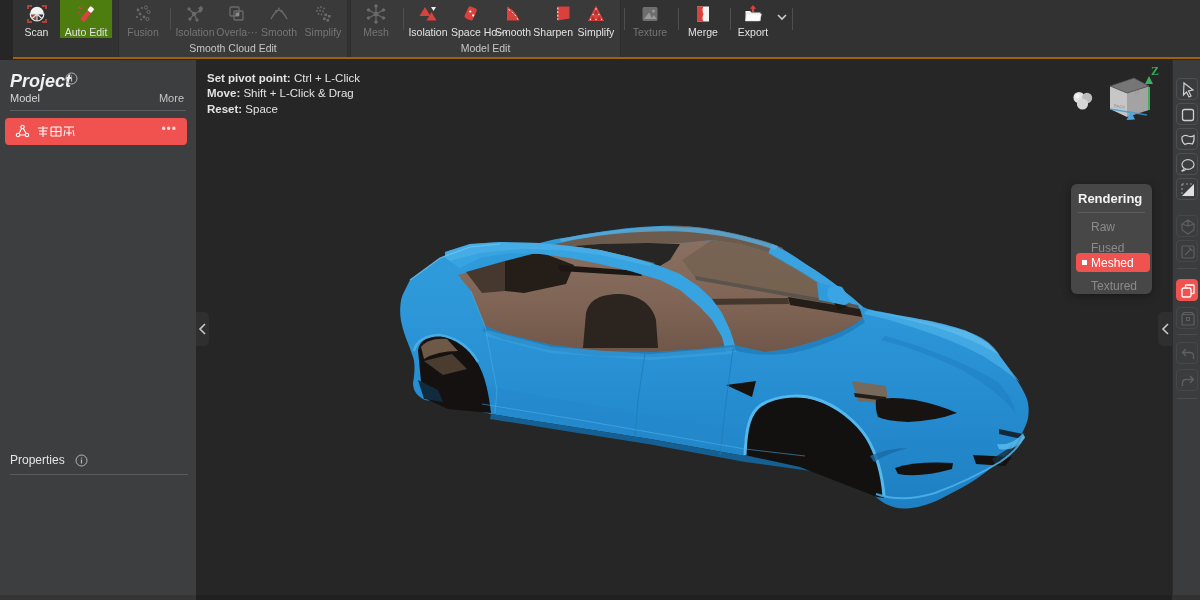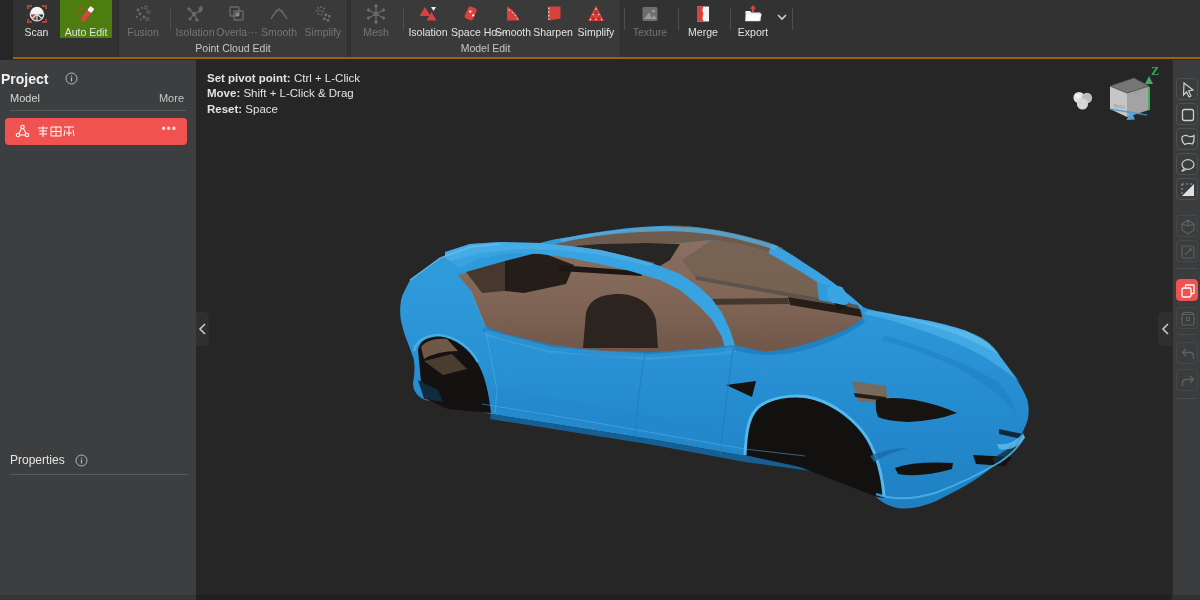--- a/index.html
+++ b/index.html
@@ -55,21 +55,21 @@
   <div class="tbtn" style="left:47px;width:52px;background:#4d7c0f;height:38px;">
     <svg class="ic" viewBox="0 0 22 22">
       <rect x="9.8" y="2.5" width="5" height="17" rx="1" fill="#d64540" transform="rotate(38 12 11)"></rect>
       <rect x="9.8" y="2.5" width="5" height="5.2" rx="1" fill="#f5f5f5" transform="rotate(38 12 11)"></rect>
       <path d="M4 4 l2.2 2.2 M7.5 2.5 l0.6 0.6 M3 9 l0.8 0.8" stroke="#d64540" stroke-width="1.6"></path>
     </svg>
     <span class="lb">Auto Edit</span>
   </div>
 
   <div class="grp" style="left:105px;width:230px;">
-    <div class="grplabel">Point Cloud Edit</div>
+    <div class="grplabel">Smooth Cloud Edit</div>
   </div>
   <div class="tbtn dis" style="left:107px;width:46px;">
     <svg class="ic" viewBox="0 0 22 22" fill="#6a6a6a">
       <circle cx="6" cy="7" r="1.4"></circle>
         <circle cx="10" cy="5" r="1.1"></circle>
         <circle cx="8" cy="11" r="1.4"></circle>
       <circle cx="5" cy="14" r="1.1"></circle>
         <circle cx="12" cy="14" r="1.4"></circle>
         <circle cx="9" cy="16.5" r="1"></circle>
       <circle cx="14" cy="4.5" r="1.6" fill="none" stroke="#6a6a6a"></circle>
@@ -160,21 +160,21 @@
     </svg>
     <span class="lb">Space Ho···</span>
   </div>
   <div class="tbtn" style="left:480px;width:40px;">
     <svg class="ic" viewBox="0 0 22 22">
       <path d="M5 3.5 Q14 8 17.5 17.5 L5 17.5 Z" fill="#d8413c"></path>
       <path d="M6.5 6.5 Q13 10.5 15.8 16.5" stroke="#fff" stroke-width="1" stroke-dasharray="2 2" fill="none"></path>
     </svg>
     <span class="lb">Smooth</span>
   </div>
-  <div class="tbtn" style="left:520px;width:40px;">
+  <div class="tbtn" style="left:520px;width:40px;text-align:right;">
     <svg class="ic" viewBox="0 0 22 22">
       <path d="M6.5 3.5 H18.5 V15.5 L6.5 17.5 Z" fill="#d8413c"></path>
       <path d="M6.8 4.5 V16.8" stroke="#fff" stroke-width="1" stroke-dasharray="2 1.6"></path>
     </svg>
     <span class="lb">Sharpen</span>
   </div>
   <div class="tbtn" style="left:560px;width:46px;">
     <svg class="ic" viewBox="0 0 22 22" fill="#d8413c">
       <path d="M11 2.5 L19 18 H3 Z"></path>
       <path d="M11 7 l2.2 4.2 h-4.4 Z M8 13 l2.2 4.2 H5.8 Z M14 13 l2.2 4.2 h-4.4 Z" fill="#b03030"></path>
@@ -213,21 +213,21 @@
       <path d="M4.5 11 H19.5 L17.5 18 H3.5 Z" fill="#fdfdfd" stroke="#d9d9d9" stroke-width="0.5"></path>
     </svg>
     <span class="lb">Export</span>
   </div>
   <svg class="abs" style="left:762px;top:12px;" width="14" height="10" viewBox="0 0 14 10">
     <path d="M3 3 L7 7 L11 3" stroke="#cccccc" stroke-width="1.6" fill="none"></path>
   </svg>
   <div class="vsep" style="left:779px;"></div>
 </div>
 <div id="lpanel">
-  <div class="abs" style="left:1px;top:11px;font-size:14px;font-weight:bold;color:#f0f0f0;">Project</div>
+  <div class="abs" style="left:10px;top:11px;font-size:18px;font-weight:bold;color:#f0f0f0;font-style:italic;">Project</div>
   <svg class="abs" style="left:65px;top:12px;" width="13" height="13" viewBox="0 0 13 13">
     <circle cx="6.5" cy="6.5" r="5.5" fill="none" stroke="#b9b9b9" stroke-width="1"></circle>
     <path d="M6.5 5.5 V9.5 M6.5 3.4 V4.6" stroke="#b9b9b9" stroke-width="1.2"></path>
   </svg>
   <div class="abs" style="left:10px;top:32px;font-size:11px;color:#d6d6d6;">Model</div>
   <div class="abs" style="right:12px;top:32px;font-size:11px;color:#c4c4c4;">More</div>
   <div class="abs" style="left:10px;top:50px;width:176px;height:1px;background:#5a5a5a;"></div>
   <div class="abs" style="left:5px;top:58px;width:182px;height:27px;background:#f0534f;border-radius:4px;">
     <svg class="abs" style="left:9px;top:5px;" width="17" height="17" viewBox="0 0 17 17">
       <path d="M8.5 4 L13 12 H4 Z" fill="none" stroke="#fff" stroke-width="1.1"></path>
@@ -381,20 +381,31 @@
     <polygon points="9,23 33,15 48,23 26,30" fill="none" stroke="#494949" stroke-width="0.7"></polygon>
     <text x="13" y="42" font-size="4.2" fill="#8a8a8a" font-family="Liberation Sans" transform="skewY(9)">BACK</text>
     <text x="34" y="35" font-size="4.2" fill="#8d8d8d" font-family="Liberation Sans" transform="skewY(-7)">LF</text>
     <path d="M48 47 L48 24" stroke="#3db060" stroke-width="2"></path>
     <path d="M48 13 l-4 8 h8 Z" fill="#3db060"></path>
     <text x="50" y="12" font-size="12" font-weight="bold" fill="#2fae58" font-family="Liberation Serif">Z</text>
     <path d="M9 46 L46 52" stroke="#3a9bd6" stroke-width="1.6" opacity="0.8"></path>
     <path d="M30 48 l-4.5 9 8.5 -0.5 Z" fill="#4aa8e0"></path>
   </svg>
 
+  <div class="abs" style="left:875px;top:124px;width:81px;height:110px;background:#474747;border-radius:6px;box-shadow:0 2px 8px rgba(0,0,0,0.35);">
+    <div class="abs" style="left:7px;top:7px;font-size:13px;font-weight:bold;color:#f2f2f2;">Rendering</div>
+    <div class="abs" style="left:7px;top:28px;width:67px;height:1px;background:#5c5c5c;"></div>
+    <div class="abs" style="left:20px;top:36px;font-size:12px;color:#8b8b8b;">Raw</div>
+    <div class="abs" style="left:20px;top:57px;font-size:12px;color:#8b8b8b;">Fused</div>
+    <div class="abs" style="left:5px;top:69px;width:74px;height:19px;background:#f0534f;border-radius:4px;">
+      <div class="abs" style="left:6px;top:7px;width:5px;height:5px;background:#fff;"></div>
+      <div class="abs" style="left:15px;top:3px;font-size:12px;color:#fff;">Meshed</div>
+    </div>
+    <div class="abs" style="left:20px;top:95px;font-size:12px;color:#8b8b8b;">Textured</div>
+  </div>
 
   <div class="abs" style="left:0;top:252px;width:13px;height:34px;background:#2f2f2f;border-radius:0 5px 5px 0;">
     <svg class="abs" style="left:2px;top:10px;" width="9" height="14" viewBox="0 0 9 14">
         <path d="M7 2 L2 7 L7 12" stroke="#c9c9c9" stroke-width="1.6" fill="none"></path>
       </svg>
   </div>
   <div class="abs" style="left:962px;top:252px;width:14px;height:34px;background:#2f2f2f;border-radius:5px 0 0 5px;">
     <svg class="abs" style="left:3px;top:10px;" width="9" height="14" viewBox="0 0 9 14">
         <path d="M7 2 L2 7 L7 12" stroke="#c9c9c9" stroke-width="1.6" fill="none"></path>
       </svg>

